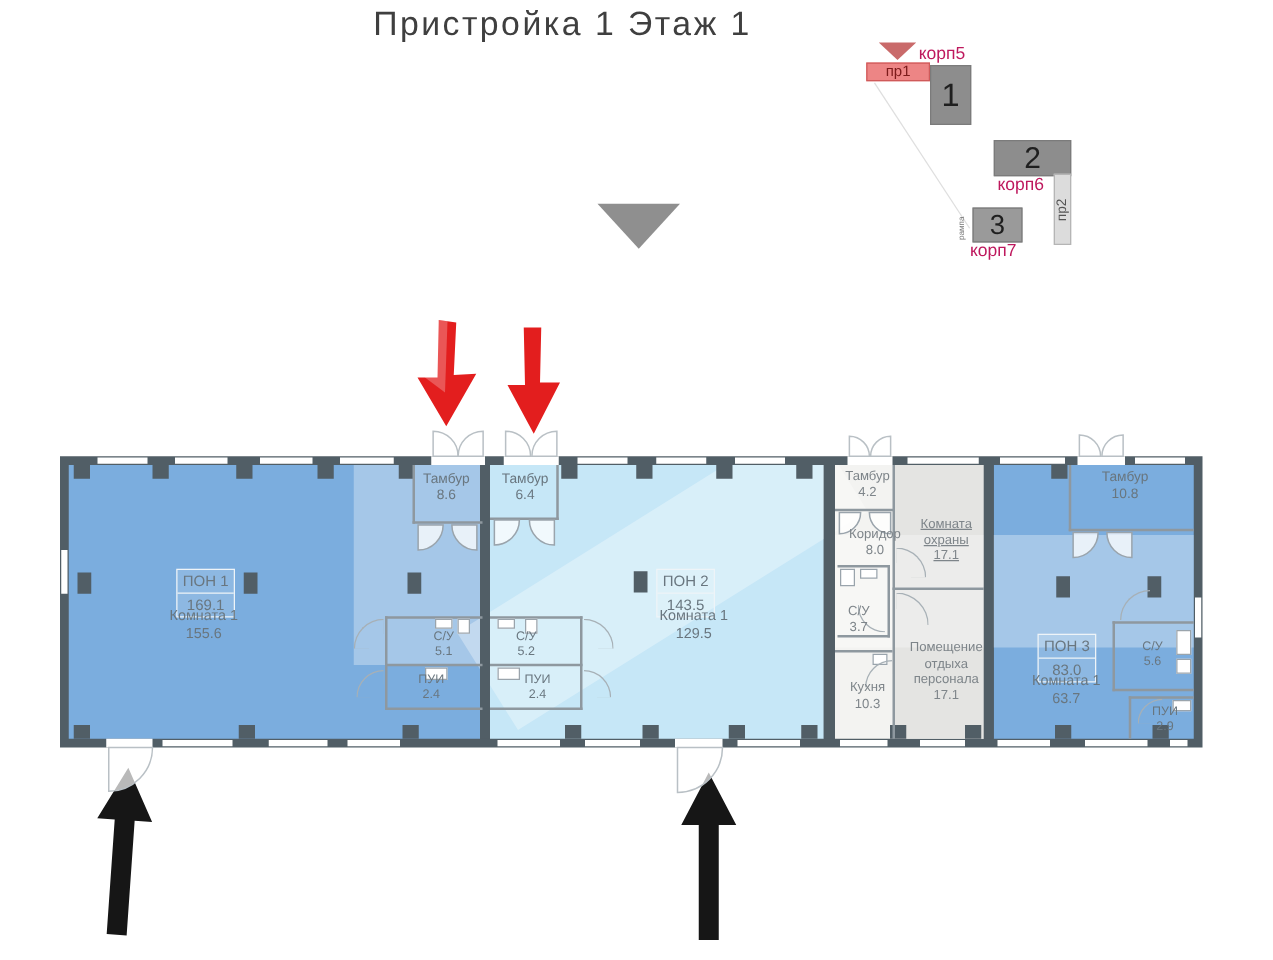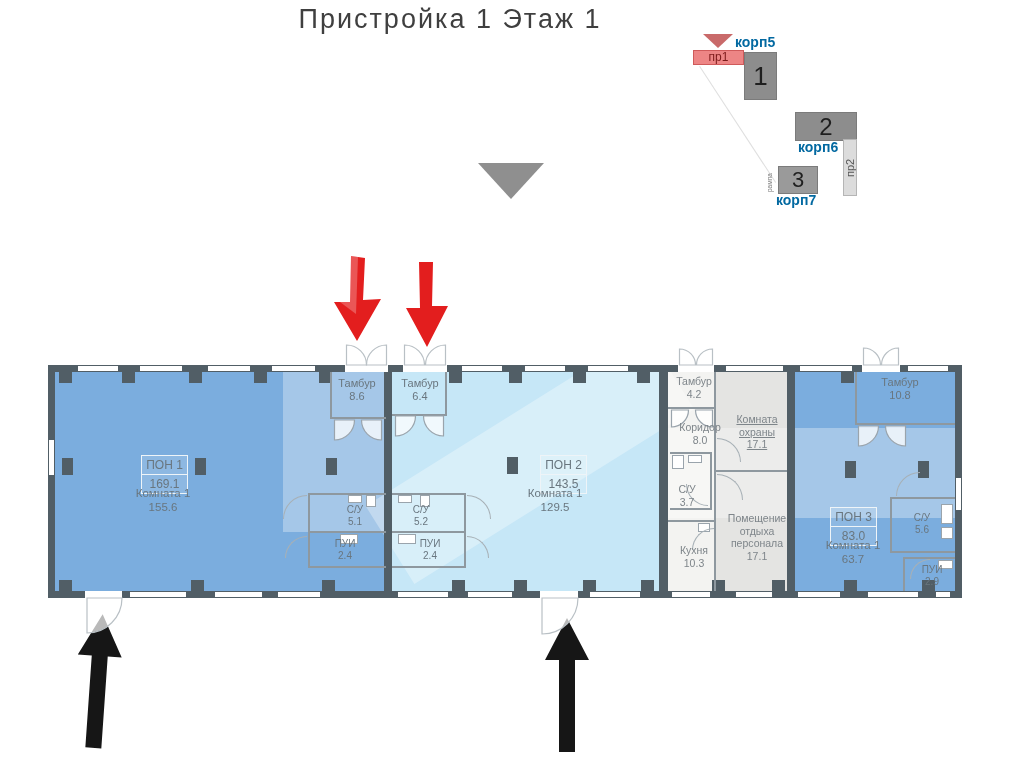--- a/index.html
+++ b/index.html
@@ -19,21 +19,21 @@
   .title{position:absolute;left:280px;top:4px;width:340px;text-align:center;
          font-size:27px;letter-spacing:2px;color:#3f3f3f;}
   .lbl{position:absolute;text-align:center;color:#69767f;font-size:11px;line-height:1.2;}
   .lbl.small{font-size:10px;}
   .lbl.service{color:#7e858a;font-size:10.5px;}
   .ponbox{position:absolute;border:1.5px solid #eef4f8;background:rgba(255,255,255,.14);
           color:#69767f;text-align:center;font-size:12px;line-height:1;box-sizing:border-box;}
   .ponbox .pon-name{padding:3px 2px;border-bottom:1.5px solid #eef4f8;}
   .ponbox .pon-area{padding:3px 2px;}
   .wm{position:absolute;background:rgba(255,255,255,.32);}
-  .mini-label{position:absolute;color:#0369a1;font-size:14px;font-weight:bold;}
+  .mini-label{position:absolute;color:#be185d;font-size:14px;}
   .mini-block{position:absolute;background:#8d8d8d;border:1px solid #7b7b7b;color:#1f1f1f;
               display:flex;align-items:center;justify-content:center;}
   .vtext{writing-mode:vertical-rl;transform:rotate(180deg);}
   svg{position:absolute;overflow:visible;}
 </style>
 </head>
 <body>
 
 <div id="app">
 
@@ -276,21 +276,21 @@
     </div>
     <div class="lbl small" style="left:320px;top:538px;width:50px;">
       <div>ПУИ</div>
       <div>2.4</div>
     </div>
 
     <div class="lbl" style="left:385px;top:377px;width:70px;">
       <div>Тамбур</div>
       <div>6.4</div>
     </div>
-    <div class="ponbox" style="left:540px;top:455px;width:47px;">
+    <div class="ponbox" style="left:525px;top:455px;width:47px;">
       <div class="pon-name">ПОН 2</div>
       <div class="pon-area">143.5</div>
     </div>
     <div class="lbl" style="left:505px;top:487px;width:100px;font-size:11.5px;">
       <div>Комната 1</div>
       <div>129.5</div>
     </div>
     <div class="lbl small" style="left:396px;top:504px;width:50px;">
       <div>С/У</div>
       <div>5.2</div>

